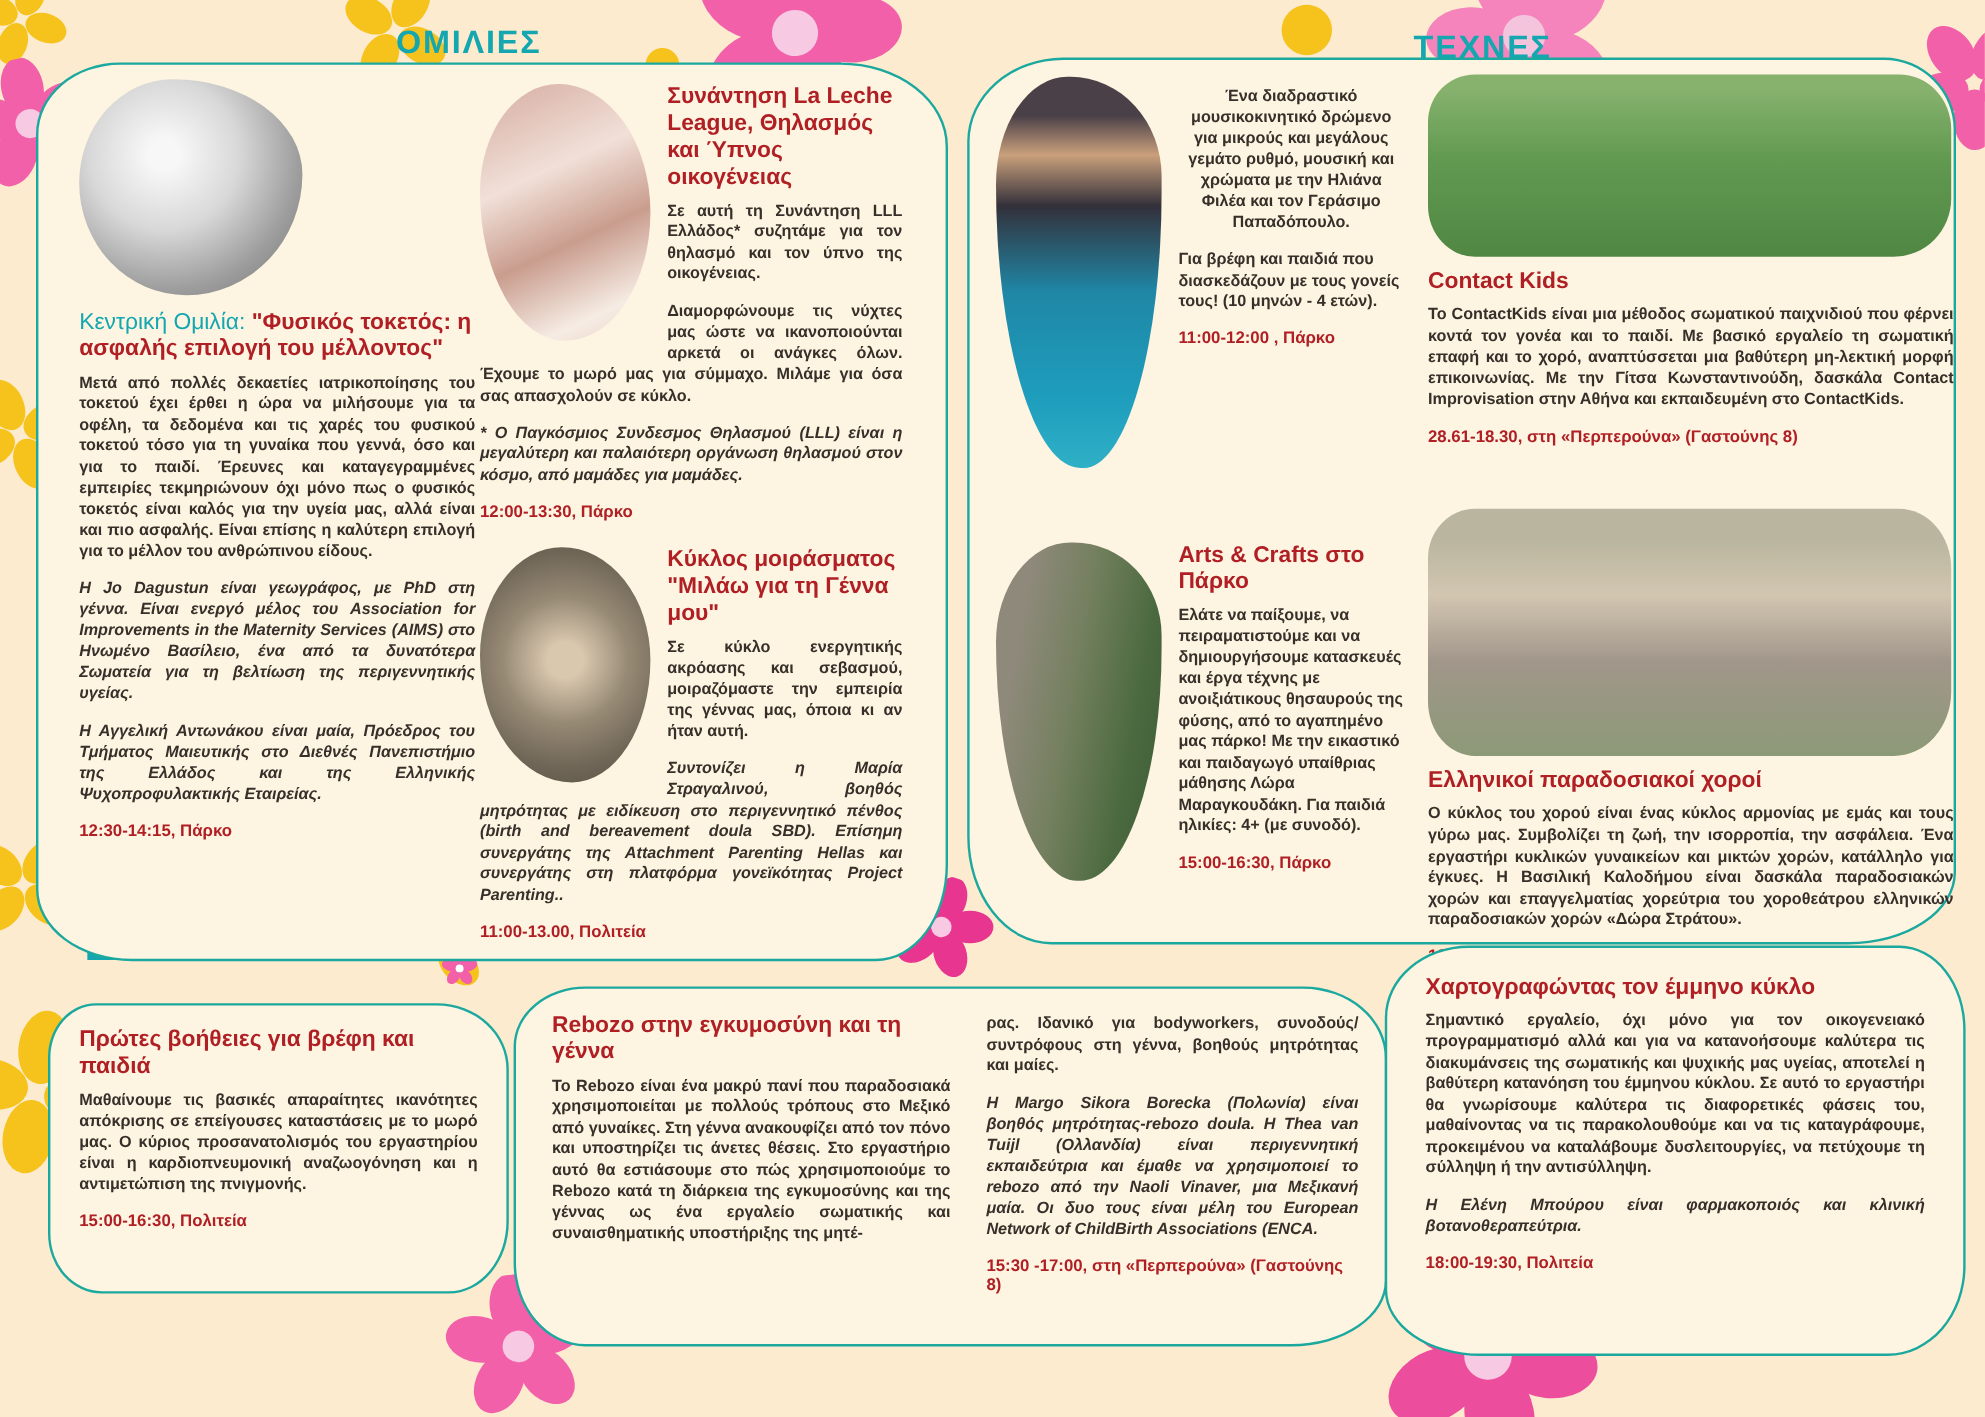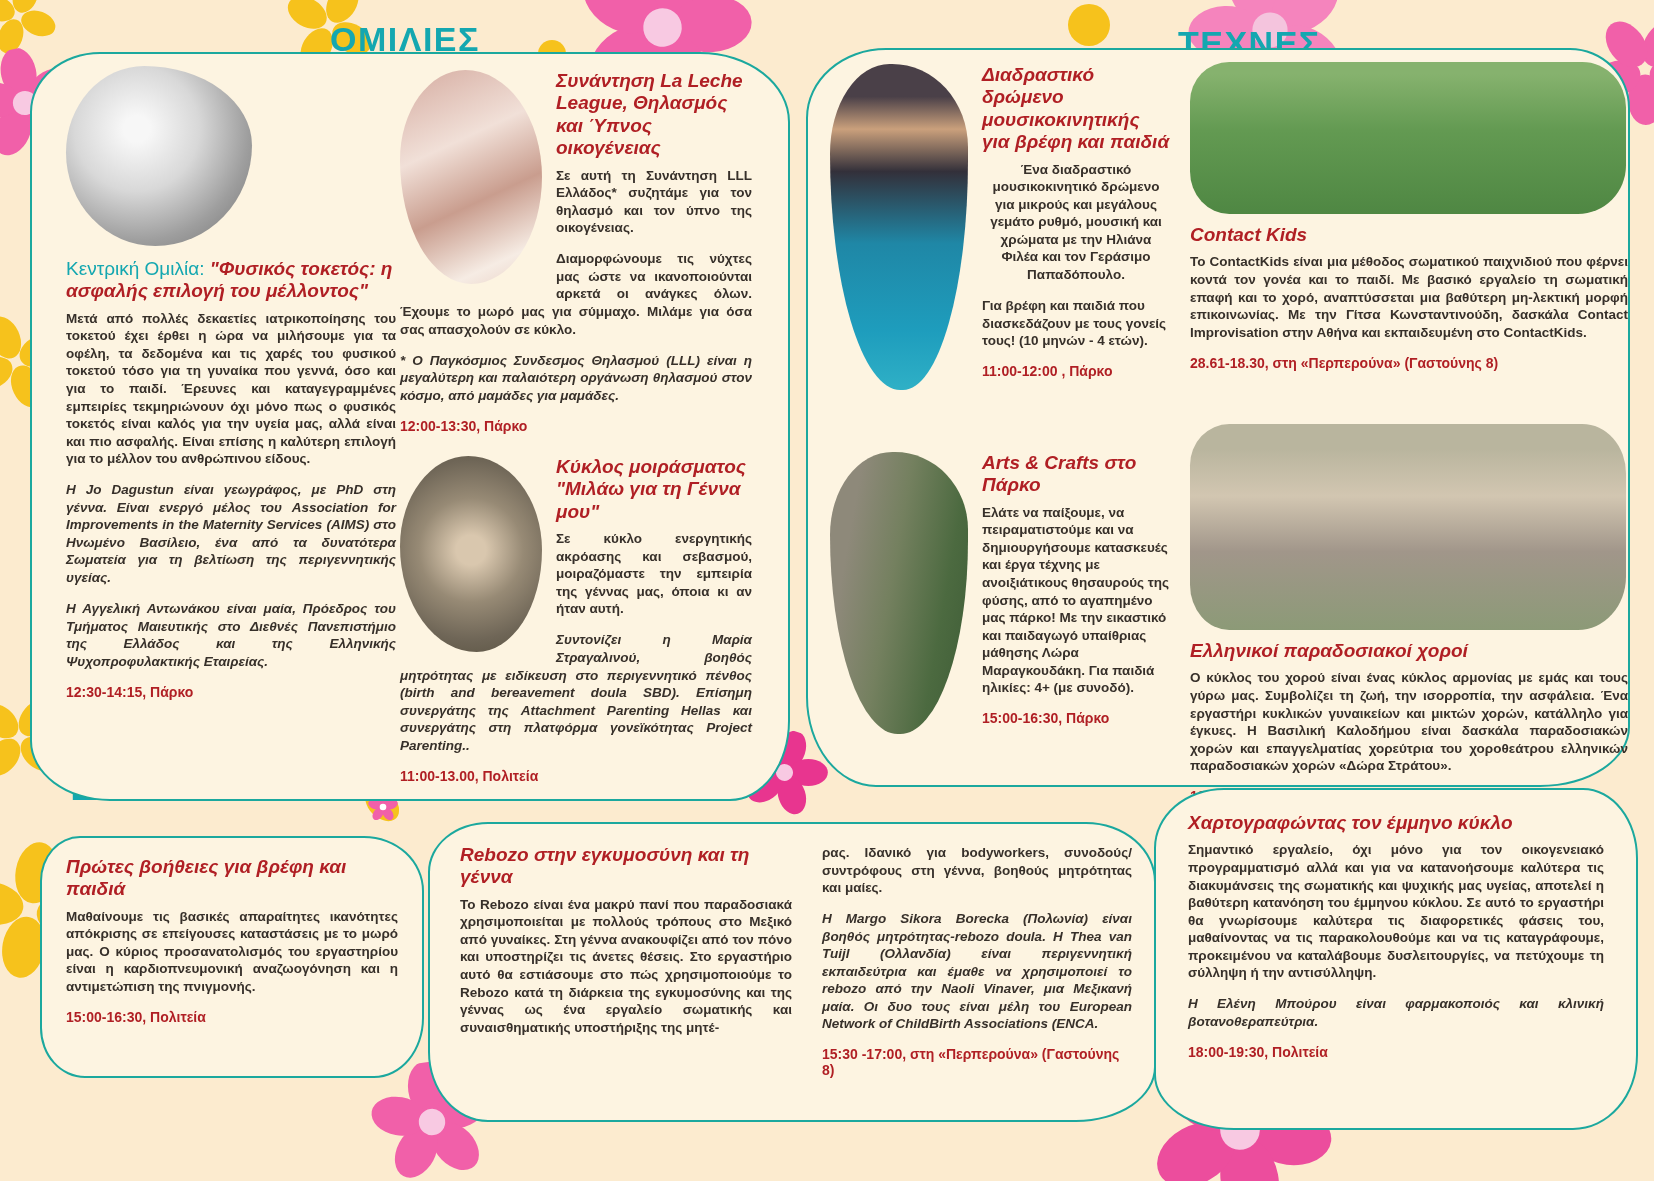--- a/index.html
+++ b/index.html
@@ -7,28 +7,28 @@
     width:1654px;height:1181px;position:relative;overflow:hidden;
     background:#fcebcf;
     font-family:"Liberation Sans","DejaVu Sans",sans-serif;
     color:#37302a;
   }
   .panel{
     position:absolute;background:#fdf4e1;border:2.5px solid #1ba89e;
   }
   .sec-title{
     position:absolute;color:#14a7b0;font-weight:bold;letter-spacing:1.5px;
-    font-size:34px;
+    font-size:27px;
   }
   .event{position:absolute;}
   .photo{
     background-size:cover;border:0;
   }
   .ph-float{float:left;margin:0 14px 8px 0;}
-  .h-red{color:#b01f24;font-weight:bold;font-size:19px;line-height:1.18;font-style:italic;}
+  .h-red{color:#b01f24;font-weight:bold;font-size:19px;line-height:1.18;}
   .h-teal{color:#14a7b0;font-weight:normal;font-size:19px;line-height:1.18;}
   .txt{font-size:13.5px;font-weight:bold;line-height:1.3;text-align:justify;margin-top:7px;}
   .bio{font-style:italic;}
   .time{color:#b01f24;font-weight:bold;font-size:14px;margin-top:8px;}
   .flower{position:absolute;}
   .dot{position:absolute;border-radius:50%;background:#f6c21c;}
 
   
   .ph-newborn{background:radial-gradient(circle at 38% 35%,#f7f7f7 8%,#d8d8d8 38%,#9e9e9e 68%,#6e6e6e 100%);}
   .ph-sleep{background:linear-gradient(155deg,#d9b3a8 5%,#f1e0d8 35%,#c99d8e 60%,#f6ece4 85%,#e8cfc3);}
@@ -202,21 +202,20 @@
     <p class="txt">Σε κύκλο ενεργητικής ακρόασης και σεβασμού, μοιραζόμαστε την εμπειρία της γέννας μας, όποια κι αν ήταν αυτή.</p>
     <p class="txt bio">Συντονίζει η Μαρία Στραγαλινού, βοηθός μητρότητας με ειδίκευση στο περιγεννητικό πένθος (birth and bereavement doula SBD). Επίσημη συνεργάτης της Attachment Parenting Hellas και συνεργάτης στη πλατφόρμα γονεϊκότητας Project Parenting..</p>
     <div class="time">11:00-13.00, Πολιτεία</div>
   </div>
 </div>
 
 <div class="panel" style="left:806px;top:48px;width:820px;height:735px;border-radius:80px 60px 90px 70px / 70px 60px 60px 90px;">
 
   <div class="event" style="left:22px;top:14px;width:340px;">
     <div class="photo ph-melodica ph-float" style="width:138px;height:326px;border-radius:44% 56% 48% 52% / 28% 26% 72% 74%;"></div>
-    <div class="h-red">Διαδραστικό δρώμενο μουσικοκινητικής για βρέφη και παιδιά</div>
     <p class="txt" style="text-align:center">Ένα διαδραστικό μουσικοκινητικό δρώμενο για μικρούς και μεγάλους γεμάτο ρυθμό, μουσική και χρώματα με την Ηλιάνα Φιλέα και τον Γεράσιμο Παπαδόπουλο.</p>
     <p class="txt" style="text-align:left;margin-top:2px">Για βρέφη και παιδιά που διασκεδάζουν με τους γονείς τους! (10 μηνών - 4 ετών).</p>
     <div class="time">11:00-12:00 , Πάρκο</div>
   </div>
 
   <div class="event" style="left:22px;top:374px;width:340px;margin-top:28px;">
     <div class="photo ph-tree ph-float" style="width:138px;height:282px;border-radius:46% 54% 50% 50% / 30% 28% 70% 72%;"></div>
     <div class="h-red">Arts &amp; Crafts στο Πάρκο</div>
     <p class="txt" style="text-align:left">Ελάτε να παίξουμε, να πειραματιστούμε και να δημιουργήσουμε κατασκευές και έργα τέχνης με ανοιξιάτικους θησαυρούς της φύσης, από το αγαπημένο μας πάρκο! Με την εικαστικό και παιδαγωγό υπαίθριας μάθησης Λώρα Μαραγκουδάκη. Για παιδιά ηλικίες: 4+ (με συνοδό).</p>
     <div class="time">15:00-16:30, Πάρκο</div>

